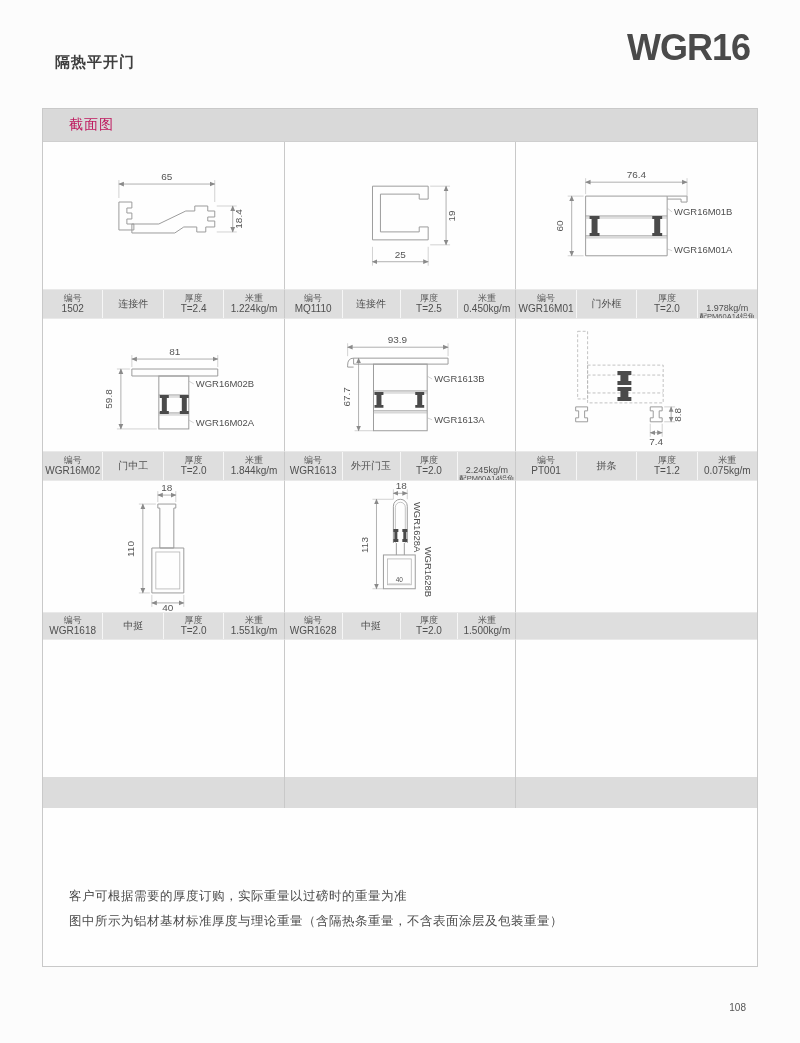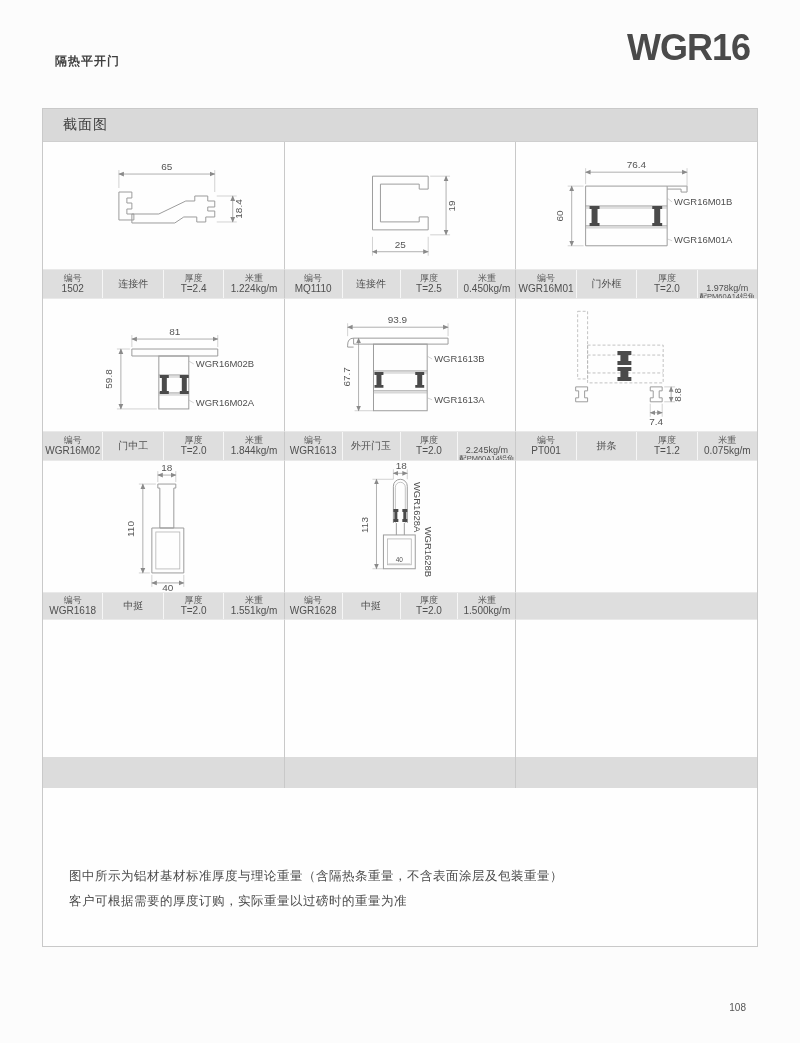--- a/index.html
+++ b/index.html
@@ -3,32 +3,32 @@
 <meta charset="utf-8">
 <style>
   * { margin:0; padding:0; box-sizing:border-box; }
   html,body { width:800px; }
   body {
     width:800px; height:1043px; position:relative;
     background:#fcfcfc; overflow:hidden;
     font-family:"Liberation Sans","DejaVu Sans",sans-serif;
     color:#4a4a4a;
   }
-  .page-title { position:absolute; left:55px; top:53px; font-size:12px; font-weight:600; letter-spacing:1px; color:#3e3e3e; }
+  .page-title { position:absolute; left:55px; top:53px; font-size:15px; font-weight:600; letter-spacing:1px; color:#3e3e3e; }
   .model-code { position:absolute; right:50px; top:27px; font-size:36px; font-weight:800; letter-spacing:-1px; color:#4a4a4a; }
 
   .sheet-table { position:absolute; left:42px; top:108px; width:716px; border:1px solid #c9c9c9; background:#fefefe; }
-  .t-header { height:33px; background:#d9d9d9; border-bottom:1px solid #cfcfcf; display:flex; align-items:center; padding-left:20px; font-size:14px; color:#404040; letter-spacing:1px; }
+  .t-header { height:33px; background:#d9d9d9; border-bottom:1px solid #cfcfcf; display:flex; align-items:center; padding-left:26px; font-size:14px; color:#be185d; letter-spacing:1px; }
 
   .t-row { display:flex; width:100%; }
   .t-row > .col { position:relative; overflow:hidden; }
   .t-row > .col1 { width:241px; }
   .t-row > .col2 { width:232px; border-left:1px solid #c9c9c9; }
   .t-row > .col3 { width:242px; border-left:1px solid #c9c9c9; }
-  .r-d1 { height:127px; } .r-d2 { height:132px; } .r-d3 { height:131px;text-decoration:underline; }
+  .r-d1 { height:147px; } .r-d2 { height:132px; } .r-d3 { height:131px;text-decoration:underline; }
   .r-empty { height:137px; } 
   .r-band { height:31px; }
   .r-band > .col { background:#dcdcdc; }
   .r-note { height:158px; }
 
   .spec-row { height:30px; }
   .spec-row > .col { background:#dedede; display:flex; border-top:1px solid #e9e9e9; border-bottom:1px solid #e9e9e9; }
   .spec-cell { flex:1; display:flex; flex-direction:column; justify-content:center; align-items:center; border-left:1px solid #f6f6f6; line-height:1.15; }
   .spec-cell:first-child { border-left:none; }
   .sc-l1 { font-size:9px; color:#5c5c5c; }
@@ -430,20 +430,20 @@
   </div>
 
   <div class="t-row r-band">
     <div class="col col1"></div>
     <div class="col col2"></div>
     <div class="col col3"></div>
   </div>
 
   <div class="t-row r-note">
     <div class="note-box">
+      <div class="note-line">客户可根据需要的厚度订购，实际重量以过磅时的重量为准</div>
       <div class="note-line">图中所示为铝材基材标准厚度与理论重量（含隔热条重量，不含表面涂层及包装重量）</div>
-      <div class="note-line">客户可根据需要的厚度订购，实际重量以过磅时的重量为准</div>
     </div>
   </div>
 
 </div>
 
 <div class="page-number">108</div>
 
 </body></html>

